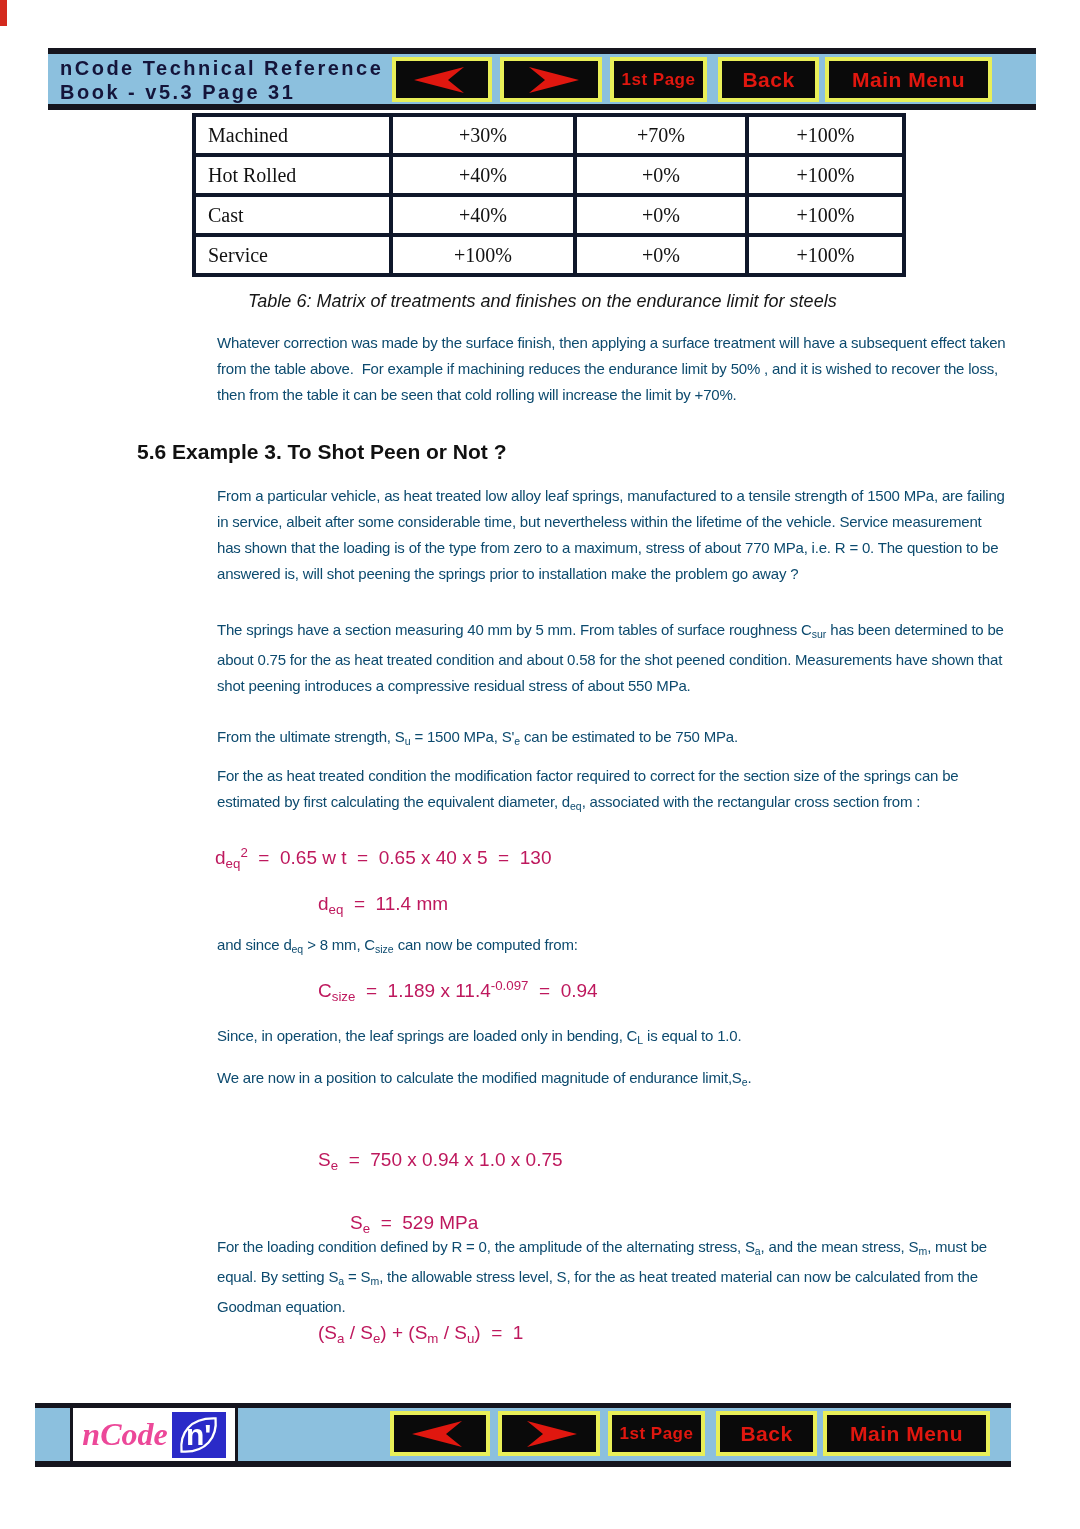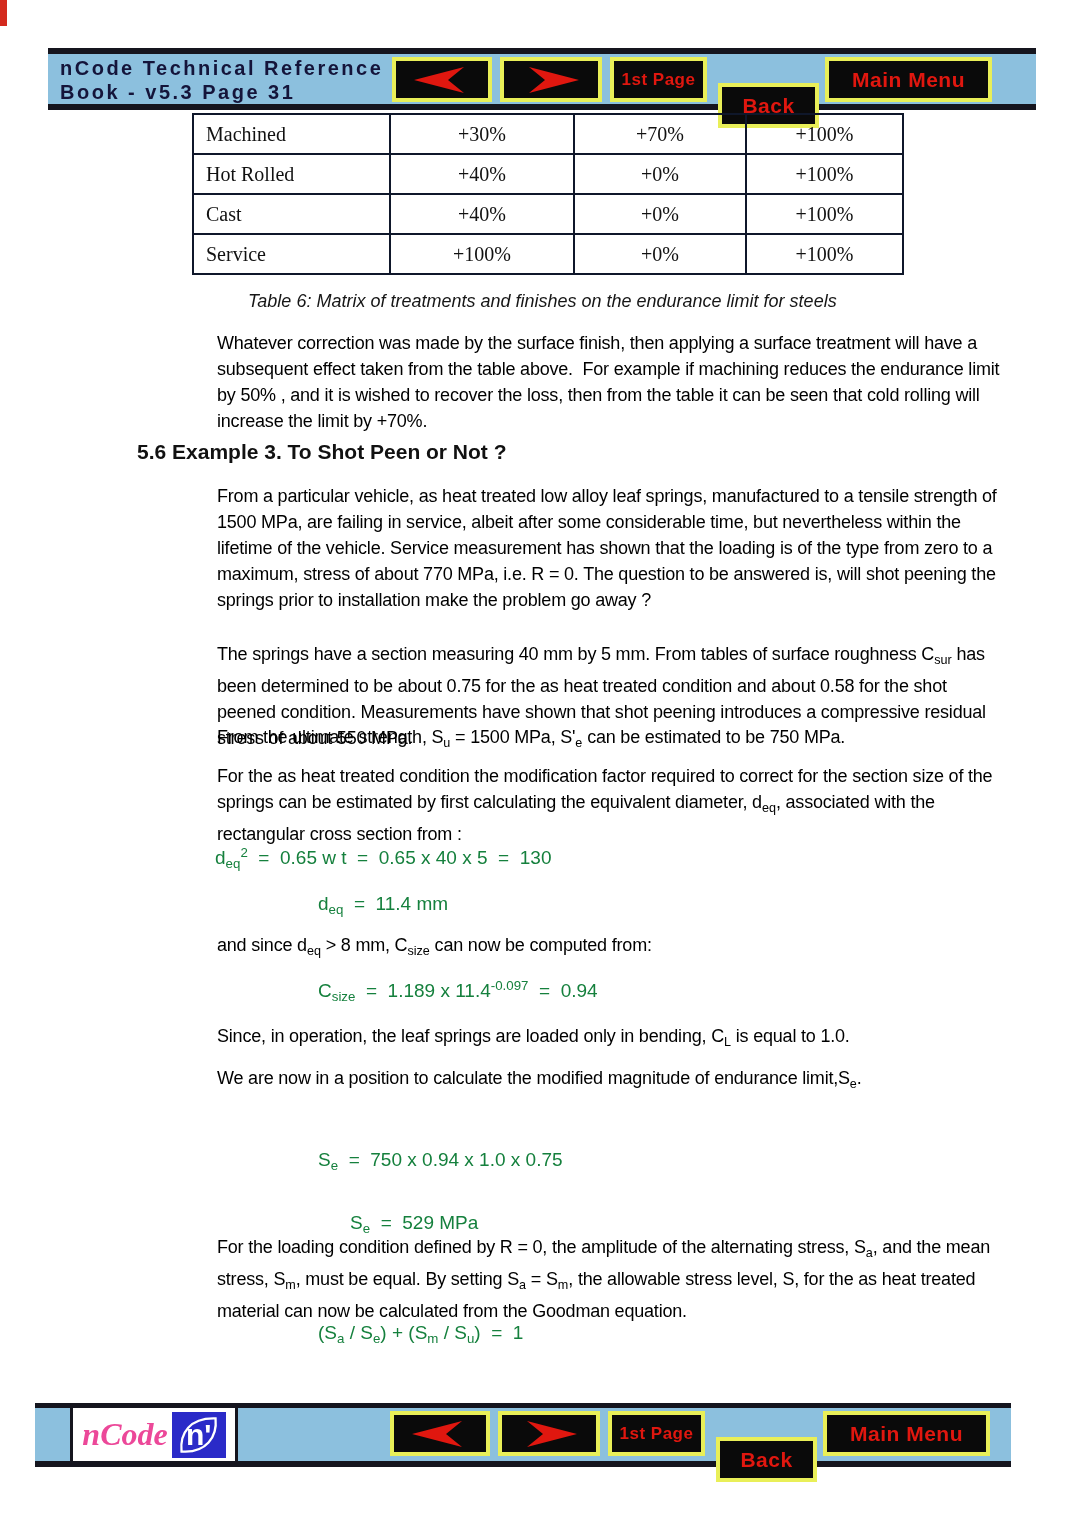--- a/index.html
+++ b/index.html
@@ -18,21 +18,21 @@
     font-size:20px; line-height:24px; letter-spacing:2.5px; white-space:nowrap; }
 
   .nav-btn { position:absolute; top:3px; height:45px; background:#0a0a0a; border:4px solid #e9ef58;
     display:flex; align-items:center; justify-content:center; color:#e0170f; font-weight:bold;
     font-size:21px; letter-spacing:0.5px; cursor:pointer; white-space:nowrap; }
   .nav-btn svg { display:block; }
 
   .btn-prev  { left:344px; width:100px; }
   .btn-next  { left:452px; width:102px; }
   .btn-first { left:562px; width:97px;  font-size:17px; }
-  .btn-back  { left:670px; width:101px;margin-top:26px; }
+  .btn-back  { left:670px; width:101px; }
   .btn-main  { left:777px; width:167px; }
 
   .footer-bar .btn-prev  { left:355px; }
   .footer-bar .btn-next  { left:463px; }
   .footer-bar .btn-first { left:573px; }
   .footer-bar .btn-back  { left:681px; }
   .footer-bar .btn-main  { left:788px; }
 
   .logo-box { position:absolute; left:35px; top:0; bottom:0; width:168px; background:#ffffff;
     border-left:3px solid #15151e; border-right:3px solid #15151e;
@@ -40,40 +40,40 @@
   .logo-text { font-family:"Liberation Serif", serif; font-style:italic; font-weight:bold;
     font-size:32px; color:#ec4899; }
   .logo-mark { position:relative; width:54px; height:46px; background:#2a2ac8; }
   .logo-mark svg { position:absolute; left:0; top:0; }
   .logo-mark .mark-n { position:absolute; width:100%; text-align:center; top:4px; color:#ffffff;
     font-weight:bold; font-size:30px; line-height:38px; font-family:"Liberation Sans", sans-serif; }
 
   
   .treat-table { position:absolute; left:192px; top:113px; border-collapse:collapse;
     font-family:"Liberation Serif", serif; font-size:20px; color:#111; }
-  .treat-table td { border:2px solid #0f172a; height:40px; }
+  .treat-table td { border:4px solid #0f172a; height:40px; }
   .treat-table td.c0 { width:197px; text-align:left; padding-left:12px; }
   .treat-table td.c1 { width:184px; text-align:center; }
   .treat-table td.c2 { width:172px; text-align:center; }
   .treat-table td.c3 { width:157px; text-align:center; }
 
   .caption { position:absolute; left:248px; top:291px; font-style:italic; font-size:18px; color:#161616; }
 
   
-  .para { position:absolute; left:217px; width:792px; font-size:18px; line-height:26px;
-    letter-spacing:-0.2px; color:#000000; white-space:pre-wrap; }
+  .para { position:absolute; left:217px; width:792px; font-size:15px; line-height:26px;
+    letter-spacing:-0.2px; color:#0c4a6e; white-space:pre-wrap; }
   .section-heading { position:absolute; left:137px; font-size:21px; font-weight:bold; color:#111; }
-  .formula { position:absolute; font-size:19px; color:#15803d; white-space:pre-wrap; }
+  .formula { position:absolute; font-size:19px; color:#be185d; white-space:pre-wrap; }
   sub { font-size:0.7em; vertical-align:-0.3em; letter-spacing:0; }
   sup { font-size:0.7em; vertical-align:0.5em; letter-spacing:0; }
 
   .p1 { top:330px; }
   .h56 { top:440px; }
   .p2 { top:483px; }
-  .p3 { top:617px;margin-top:24px; }
+  .p3 { top:617px; }
   .p4 { top:724px; }
   .p5 { top:763px; }
   .f1 { left:215px; top:845px; }
   .f2 { left:318px; top:893px; }
   .p6 { top:932px; }
   .f3 { left:318px; top:978px; }
   .p7 { top:1023px; }
   .p8 { top:1065px; }
   .f4 { left:318px; top:1106px; }
   .f5 { left:318px; top:1149px; }

